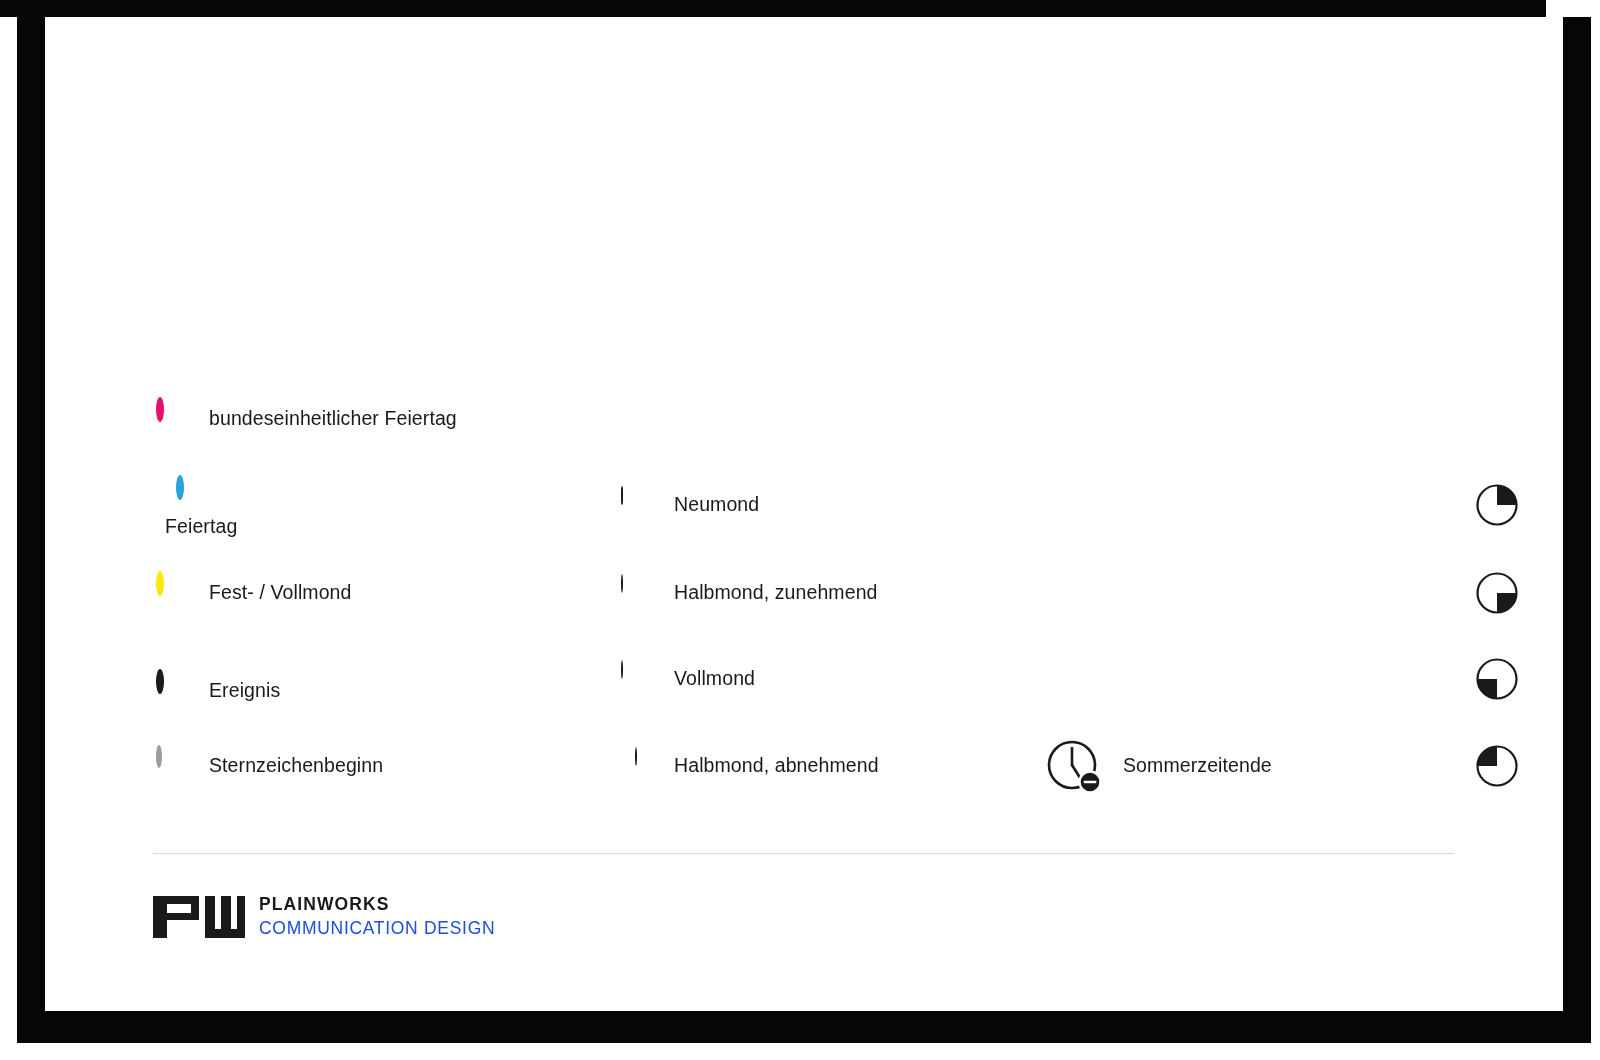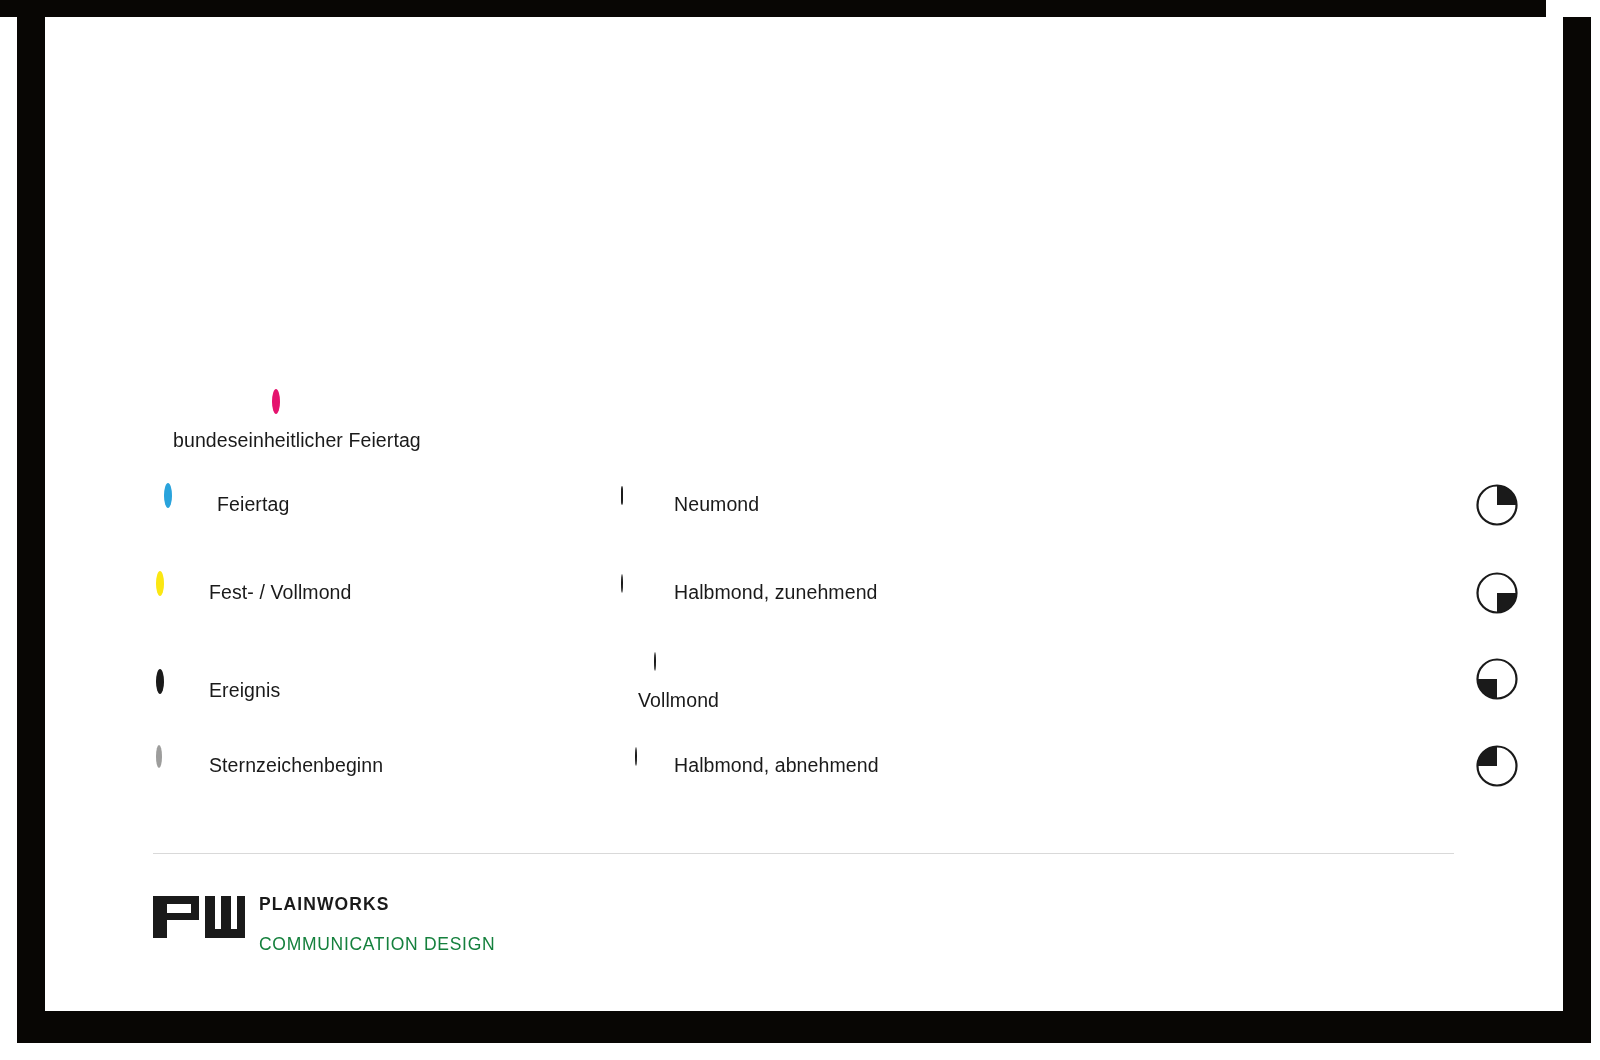--- a/index.html
+++ b/index.html
@@ -147,47 +147,47 @@
     font-size: 17.5px;
     font-weight: bold;
     letter-spacing: 1.1px;
     color: #1a1a1a;
     line-height: 1.25;
   }
   #logo-tagline {
     font-size: 17.5px;
     font-weight: normal;
     letter-spacing: 0.7px;
-    color: #15803d;
+    color: #1d4ed8;
     line-height: 1.25;
-    margin-top: 18px;
+    margin-top: 2px;
   }
 </style>
 </head>
 <body>
 
 <div id="stage">
 
   <div class="frame-shadow" id="frame-top"></div>
   <div class="frame-shadow" id="frame-left"></div>
   <div class="frame-shadow" id="frame-right"></div>
   <div class="frame-shadow" id="frame-bottom"></div>
 
   <div id="page">
 
     <div class="legend">
 
-      <div class="legend-item" style="left:108px; top:402px;flex-direction:column;">
+      <div class="legend-item" style="left:108px; top:402px;">
         <span class="legend-swatch">
           <span class="ring" id="sw-day-0" style="border-color:#E5136E;"></span>
         </span>
         <span class="legend-label">bundeseinheitlicher Feiertag</span>
       </div>
 
-      <div class="legend-item" style="left:116px; top:488px;">
+      <div class="legend-item" style="left:100px; top:488px;flex-direction:column;">
         <span class="legend-swatch">
           <span class="ring" id="sw-day-1" style="border-color:#29A3DC;"></span>
         </span>
         <span class="legend-label">Feiertag</span>
       </div>
 
       <div class="legend-item" style="left:108px; top:576px;">
         <span class="legend-swatch">
           <span class="ring" id="sw-day-2" style="border-color:#FBE712;"></span>
         </span>
@@ -215,35 +215,47 @@
         <span class="legend-label">Neumond</span>
       </div>
 
       <div class="legend-item" style="left:573px; top:576px;">
         <span class="legend-swatch">
           <span class="moon"><span class="half left"></span></span>
         </span>
         <span class="legend-label">Halbmond, zunehmend</span>
       </div>
 
-      <div class="legend-item" style="left:573px; top:662px;flex-direction:column;">
+      <div class="legend-item" style="left:573px; top:662px;">
         <span class="legend-swatch">
           <span class="moon"></span>
         </span>
         <span class="legend-label">Vollmond</span>
       </div>
 
       <div class="legend-item" style="left:573px; top:749px;text-align:center;">
         <span class="legend-swatch">
           <span class="moon"><span class="half right"></span></span>
         </span>
         <span class="legend-label">Halbmond, abnehmend</span>
       </div>
 
 
+      <div class="legend-item" style="left:1000px; top:749px;">
+        <span class="clock">
+          <svg viewBox="0 0 58 58" width="58" height="58" aria-hidden="true">
+            <circle cx="27" cy="28" r="23" fill="none" stroke="#1A1A1A" stroke-width="2.6"></circle>
+            <path d="M27 28 L27 11" fill="none" stroke="#1A1A1A" stroke-width="2.6" stroke-linecap="round"></path>
+            <path d="M27 28 L37 44" fill="none" stroke="#1A1A1A" stroke-width="2.6" stroke-linecap="round"></path>
+            <circle cx="45" cy="45" r="10.5" fill="#1A1A1A" stroke="#FFFFFF" stroke-width="2.4"></circle>
+            <path d="M39.8 45 L50.2 45" stroke="#FFFFFF" stroke-width="2.6" stroke-linecap="round"></path>
+          </svg>
+        </span>
+        <span class="legend-label">Sommerzeitende</span>
+      </div>
 
       <div class="legend-item" style="left:1430px; top:488px;">
         <span class="pie">
           <svg viewBox="0 0 44 44" width="44" height="44" aria-hidden="true">
             <circle cx="22" cy="22" r="19.5" fill="#FFFFFF" stroke="#1A1A1A" stroke-width="2.2"></circle>
             <path d="M22 22 L22 2.5 A19.5 19.5 0 0 1 41.5 22 Z" fill="#1A1A1A"></path>
           </svg>
         </span>
       </div>
 

